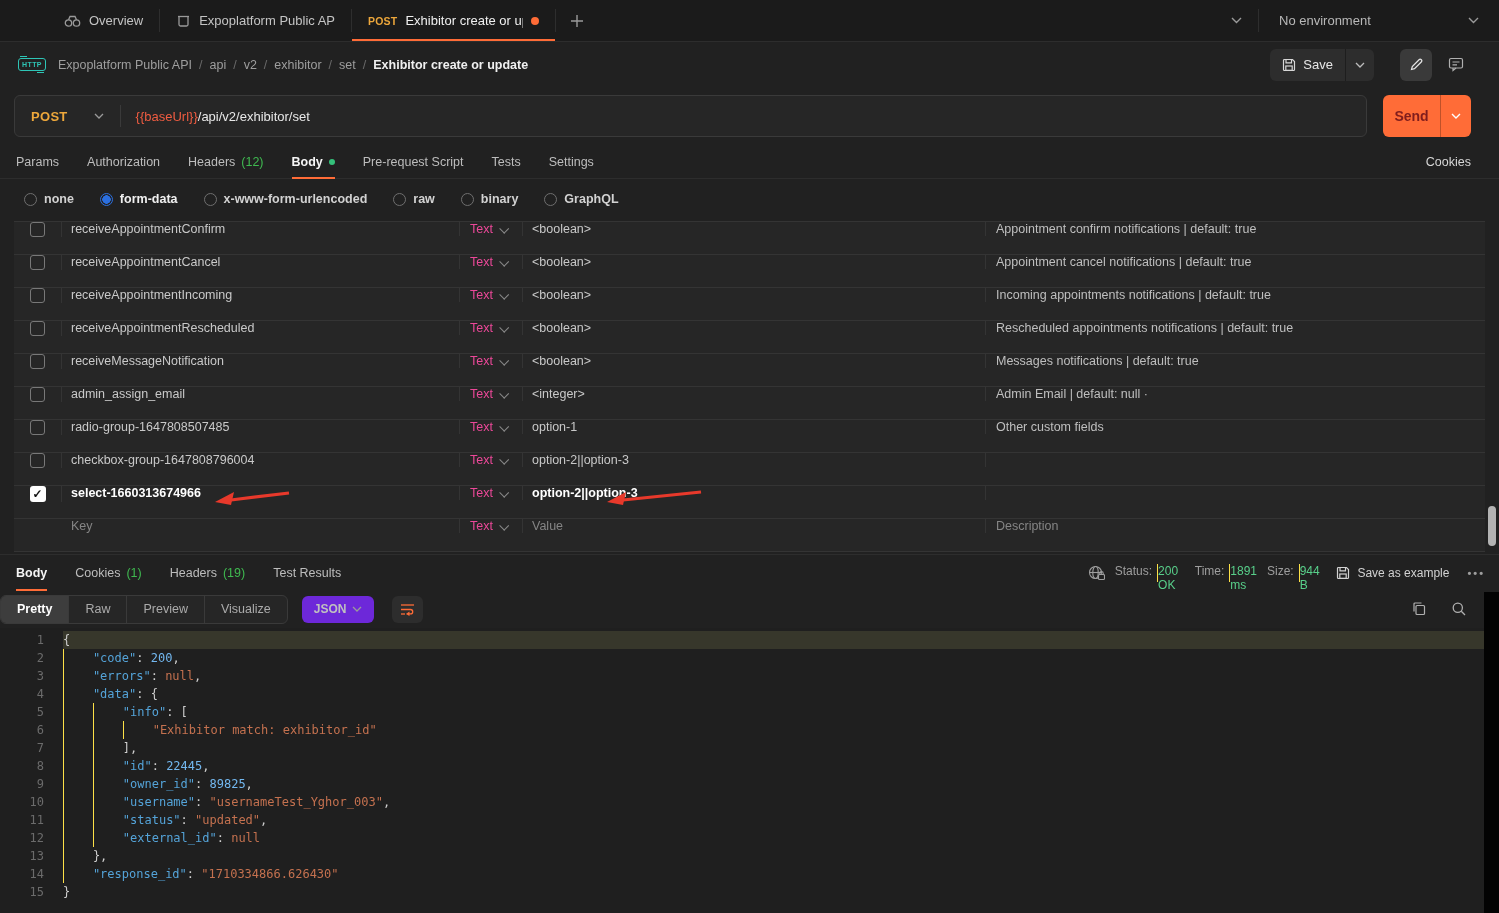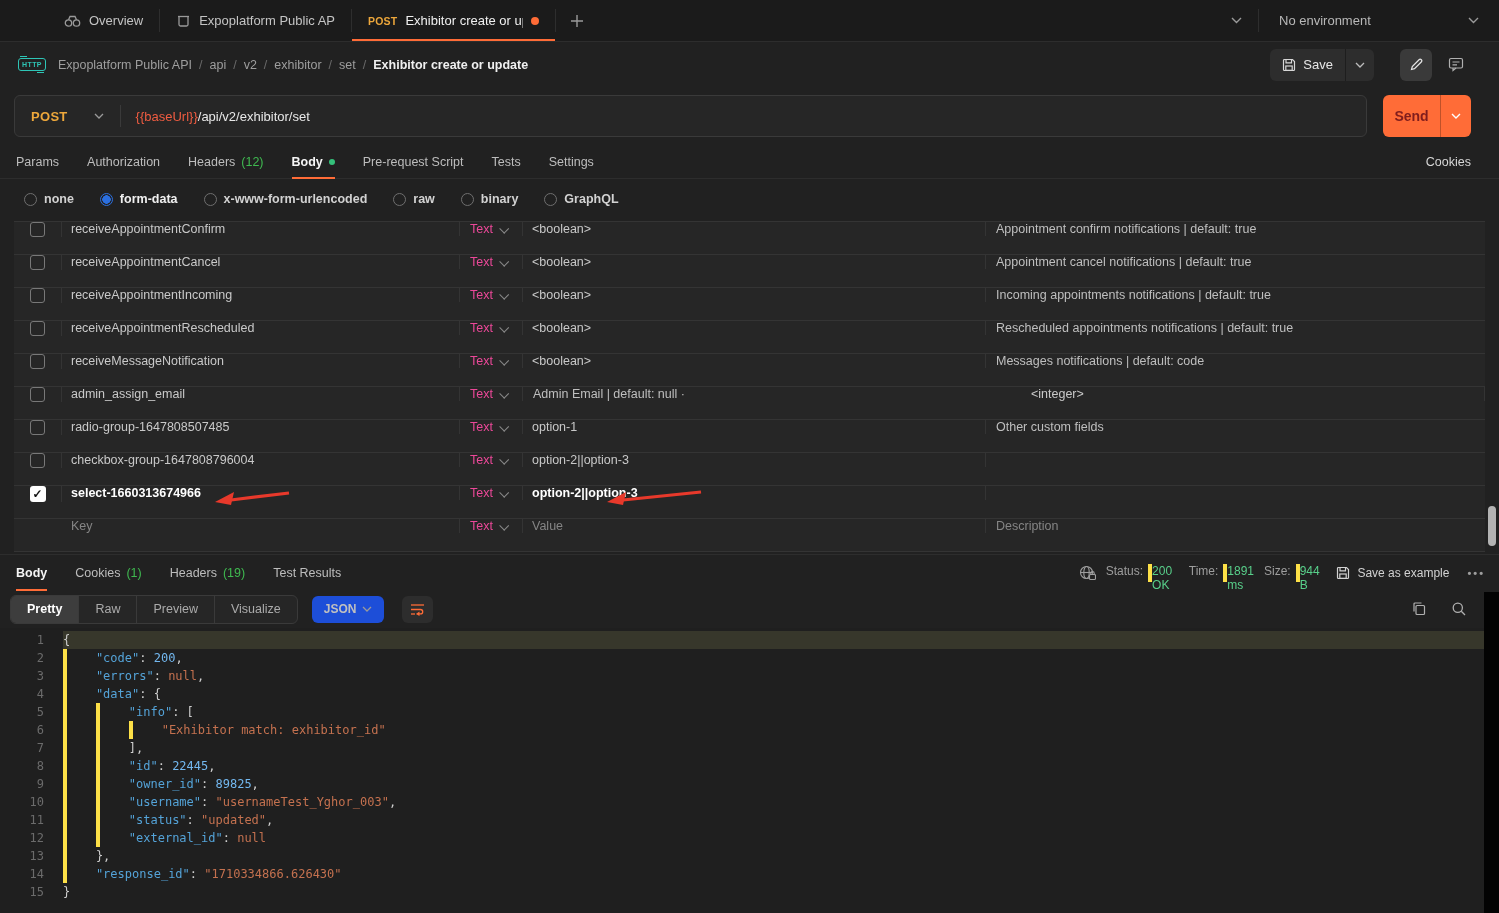--- a/index.html
+++ b/index.html
@@ -87,36 +87,36 @@
 
   
   #respheader{left:0;top:554px;width:1499px;height:36px;border-top:1px solid #2d2d2d;display:flex;align-items:stretch;padding-left:16px;box-sizing:border-box;}
   #resp-meta{margin-left:auto;display:flex;align-items:center;gap:10px;margin-right:14px;font-size:12px;color:#9e9e9e;}
   #resp-meta .g{color:#58cf8a;}
   .meta-pair{display:flex;gap:5px;}
   #save-example{display:flex;align-items:center;gap:7px;color:#d2d2d2;margin-left:0;}
   #resp-more{color:#9e9e9e;letter-spacing:2px;font-weight:700;margin-left:8px;font-size:11px;}
 
   
-  #resptools{left:0;top:590px;width:1499px;height:38px;display:flex;align-items:center;padding-left:10px;box-sizing:border-box;}
+  #resptools{left:0;top:590px;width:1499px;height:38px;display:flex;align-items:center;box-sizing:border-box;}
   #viewseg{display:flex;height:27px;border:1px solid #3a3a3a;border-radius:6px;overflow:hidden;background:#262626;}
   .seg{display:flex;align-items:center;padding:0 16px;color:#ababab;font-size:12.5px;border-right:1px solid #3a3a3a;}
   .seg:last-child{border-right:none;}
   .seg.active{background:#3d3d3d;color:#fff;font-weight:600;}
-  #fmt-select{margin-left:14px;height:27px;background:#1d4ed8;border-radius:6px;display:flex;align-items:center;gap:6px;padding:0 12px;color:#c0c0c0;font-size:12px;font-weight:600;}
+  #fmt-select{margin-left:14px;height:27px;background:#6d28d9;border-radius:6px;display:flex;align-items:center;gap:6px;padding:0 12px;color:#c0c0c0;font-size:12px;font-weight:600;}
   #wrap-btn{margin-left:18px;width:31px;height:27px;background:#2d2d2d;border-radius:6px;display:flex;align-items:center;justify-content:center;}
   #resp-icons{margin-left:auto;margin-right:32px;display:flex;gap:24px;align-items:center;}
 
   
   #codearea{left:0;top:628px;width:1484px;height:285px;background:#1f1f1f;font-family:"DejaVu Sans Mono",monospace;font-size:12px;line-height:18px;padding-top:3px;box-sizing:border-box;}
   .code-row{display:flex;}
   .ln{width:44px;text-align:right;color:#6b6b6b;flex:none;}
   .lc{margin-left:19px;white-space:pre;flex:1;color:#cfcfcf;}
   .code-row.hl .lc{background:#37372b;}
-  .g{display:inline-block;width:4ch;border-left:4px solid #fde047;height:18px;vertical-align:top;}
+  .g{display:inline-block;width:4ch;border-left:1px solid #fde047;height:18px;vertical-align:top;}
   .tk-k{color:#54a3d8;} .tk-n{color:#73b8f0;} .tk-s{color:#c4714f;} .tk-u{color:#c4714f;} .tk-p{color:#cfcfcf;}
 
   #right-dark-strip{left:1484px;top:592px;width:15px;height:321px;background:#030303;}
   #scroll-thumb{left:1488px;top:506px;width:8px;height:40px;background:#b3b3b3;border-radius:4px;}
 </style>
 </head>
 <body>
 
 <div id="topbar" class="abs">
   <div class="tb-item" style="margin-left:48px;">
@@ -349,33 +349,33 @@
     <div class="frow">
       <div class="cell c-check">
         <div class="cb"></div>
       </div>
       <div class="cell c-key">receiveMessageNotification</div>
       <div class="cell c-type">
         <span>Text</span>
         <span class="chev"></span>
       </div>
       <div class="cell c-value">&lt;boolean&gt;</div>
-      <div class="cell c-desc">Messages notifications | default: code</div>
+      <div class="cell c-desc">Messages notifications | default: true</div>
     </div>
     <div class="frow">
       <div class="cell c-check">
         <div class="cb"></div>
       </div>
       <div class="cell c-key">admin_assign_email</div>
       <div class="cell c-type">
         <span>Text</span>
         <span class="chev"></span>
       </div>
+      <div class="cell c-value">&lt;integer&gt;</div>
       <div class="cell c-desc">Admin Email | default: null ·</div>
-      <div class="cell c-value">&lt;integer&gt;</div>
     </div>
     <div class="frow">
       <div class="cell c-check">
         <div class="cb"></div>
       </div>
       <div class="cell c-key">radio-group-1647808507485</div>
       <div class="cell c-type">
         <span>Text</span>
         <span class="chev"></span>
       </div>

